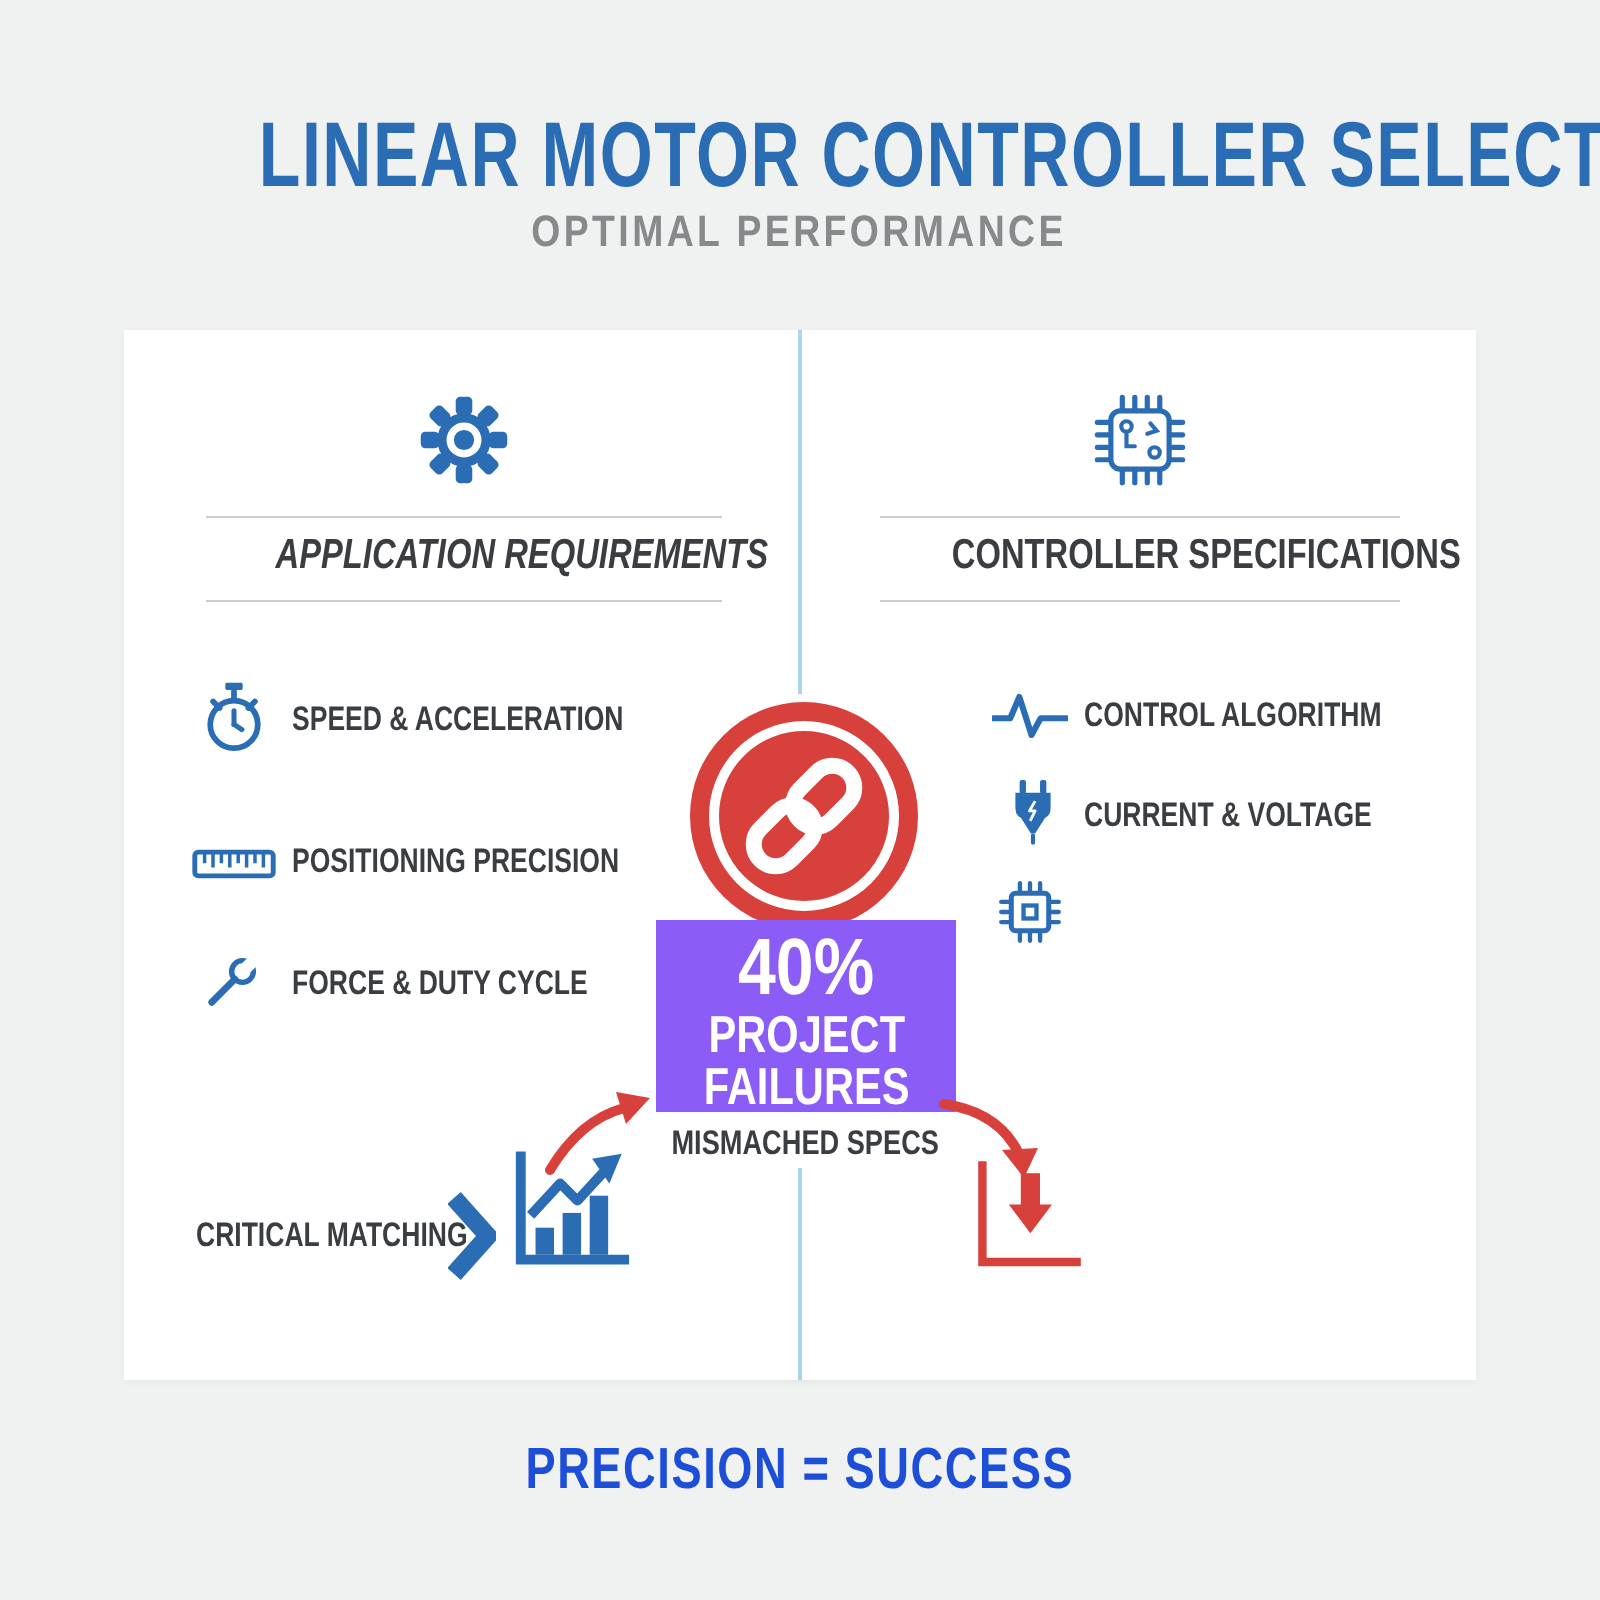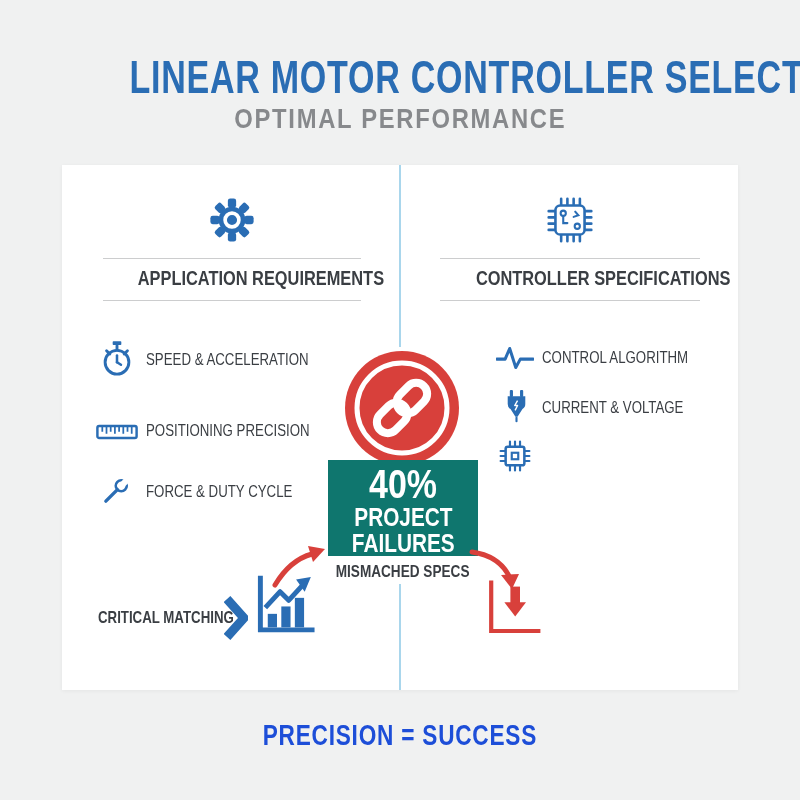--- a/index.html
+++ b/index.html
@@ -2,27 +2,27 @@
 <html><head>
 <meta charset="utf-8">
 <style>
   html,body{margin:0;padding:0;}
   body{width:800px;height:800px;background:#f0f1f1;font-family:"Liberation Sans",sans-serif;overflow:hidden;}
   .stage{position:relative;width:800px;height:800px;}
   .abs{position:absolute;}
   .cond{display:inline-block;transform:scaleX(.74);transform-origin:center;white-space:nowrap;}
   .cond-left{display:inline-block;transform:scaleX(.78);transform-origin:left center;white-space:nowrap;}
   .title{left:0;right:0;top:50px;text-align:center;color:#2a6db4;font-size:46px;font-weight:700;letter-spacing:1px;}
-  .subtitle{left:0;right:0;top:103px;text-align:center;color:#87898c;font-size:28px;font-weight:700;letter-spacing:2px;}
+  .subtitle{left:0;right:0;top:103px;text-align:center;color:#87898c;font-size:22px;font-weight:700;letter-spacing:2px;}
   .card{left:62px;top:165px;width:676px;height:525px;background:#ffffff;box-shadow:0 1px 4px rgba(0,0,0,.05);}
   .divider{width:2px;background:#a9d6ec;left:399px;}
   .rule{height:1px;background:#cccdce;}
   .col-heading{color:#3a3e43;font-size:21px;font-weight:700;text-align:center;}
-  .item-label{color:#3a3e43;font-size:17px;font-weight:400;}
-  .stat-box{left:328px;top:460px;width:150px;height:96px;background:#0f766e;color:#ffffff;text-align:center;}
+  .item-label{color:#3a3e43;font-size:17px;font-weight:700;}
+  .stat-box{left:328px;top:460px;width:150px;height:96px;background:#8b5cf6;color:#ffffff;text-align:center;}
   .stat-pct{font-size:40px;font-weight:700;line-height:40px;margin-top:4px;}
   .stat-line{font-size:26px;font-weight:700;line-height:26px;}
   .caption{left:312px;top:562px;width:182px;text-align:center;color:#3a3e43;font-size:17px;font-weight:700;}
   .match-label{left:98px;top:608px;color:#3a3e43;font-size:17px;font-weight:700;}
   .footer{left:0;right:0;top:719px;text-align:center;color:#1d4ed8;font-size:29px;font-weight:700;letter-spacing:1px;}
   svg{display:block;}
 </style>
 </head>
 <body>
 
@@ -50,21 +50,21 @@
         <rect x="41" y="3" width="18" height="20" rx="5" transform="rotate(135 50 50)"></rect>
         <rect x="41" y="3" width="18" height="20" rx="5" transform="rotate(180 50 50)"></rect>
         <rect x="41" y="3" width="18" height="20" rx="5" transform="rotate(225 50 50)"></rect>
         <rect x="41" y="3" width="18" height="20" rx="5" transform="rotate(270 50 50)"></rect>
         <rect x="41" y="3" width="18" height="20" rx="5" transform="rotate(315 50 50)"></rect>
       </g>
       <circle cx="50" cy="50" r="15" fill="none" stroke="#ffffff" stroke-width="8"></circle>
     </svg>
   </div>
   <div class="abs rule" style="left:103px;top:258px;width:258px;"></div>
-  <div class="abs col-heading" style="left:103px;top:266px;width:258px;">
+  <div class="abs col-heading" style="left:103px;top:266px;width:258px;font-style:italic;">
     <span class="cond" style="transform:scaleX(.78);">APPLICATION REQUIREMENTS</span>
   </div>
   <div class="abs rule" style="left:103px;top:300px;width:258px;"></div>
 
   <div class="abs" style="left:544px;top:194px;">
     <svg width="52" height="52" viewBox="0 0 100 100" stroke="#2a6db4" fill="none" stroke-linecap="round">
       <rect x="22" y="22" width="56" height="56" rx="9" stroke-width="5"></rect>
       <g stroke-width="5">
         <path d="M33,20 V9 M45,20 V9 M57,20 V9 M69,20 V9"></path>
         <path d="M33,80 V91 M45,80 V91 M57,80 V91 M69,80 V91"></path>

